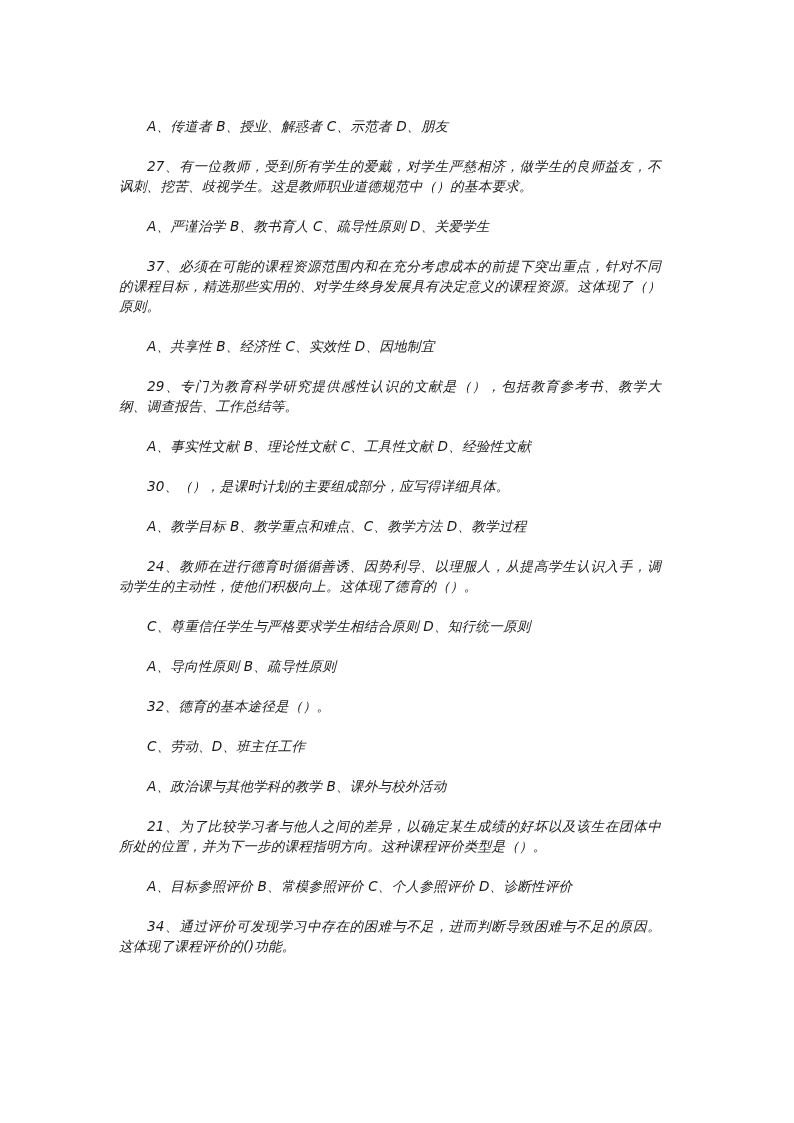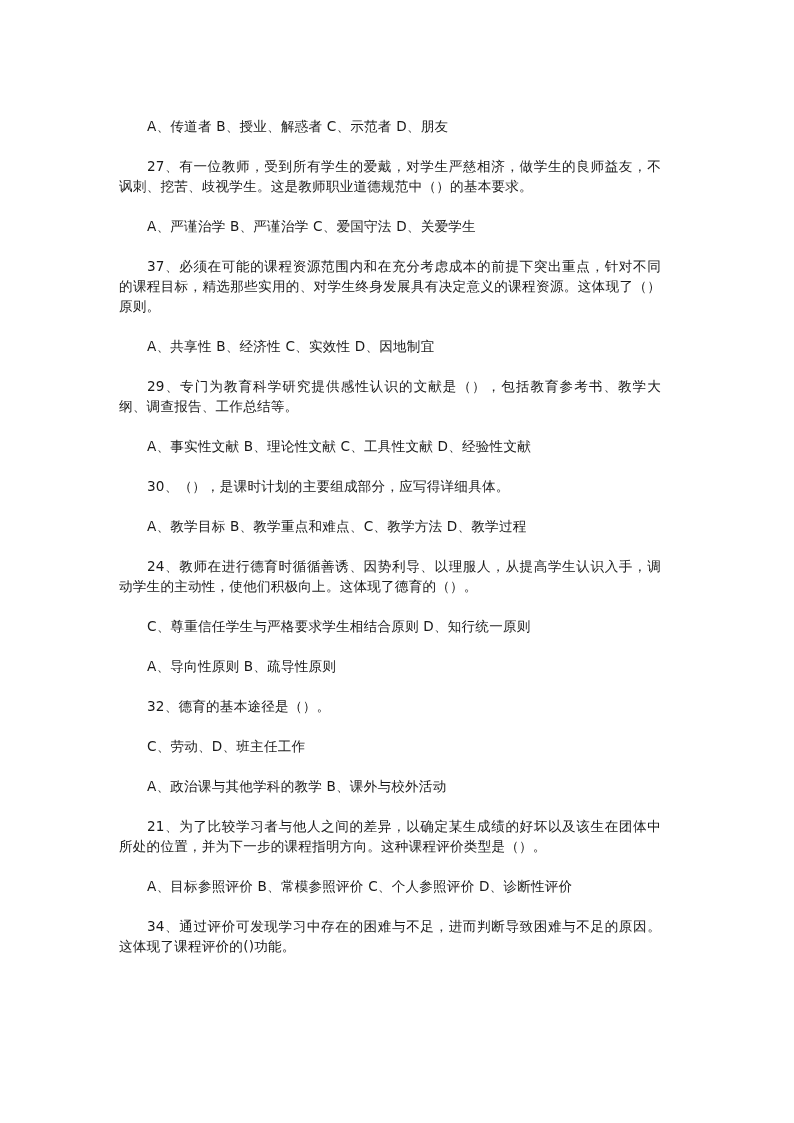--- a/index.html
+++ b/index.html
@@ -22,32 +22,33 @@
     width: 554px;
   }
   .para {
     font-size: 13.6px;
     line-height: 20px;
     margin: 0 12px 20px 0;
     text-indent: 28px;
     text-align: justify;
     word-break: break-all;
     letter-spacing: 0.2px;
+    font-style: italic;
   }
   .para.option {
     white-space: nowrap;
   }
 </style>
 </head>
 <body>
 
 <div class="page">
   <p class="para option">A、传道者 B、授业、解惑者 C、示范者 D、朋友</p>
   <p class="para">27、有一位教师，受到所有学生的爱戴，对学生严慈相济，做学生的良师益友，不讽刺、挖苦、歧视学生。这是教师职业道德规范中（）的基本要求。</p>
-  <p class="para option">A、严谨治学 B、严谨治学 C、爱国守法 D、关爱学生</p>
+  <p class="para option">A、严谨治学 B、教书育人 C、疏导性原则 D、关爱学生</p>
   <p class="para">37、必须在可能的课程资源范围内和在充分考虑成本的前提下突出重点，针对不同的课程目标，精选那些实用的、对学生终身发展具有决定意义的课程资源。这体现了（）原则。</p>
   <p class="para option">A、共享性 B、经济性 C、实效性 D、因地制宜</p>
   <p class="para">29、专门为教育科学研究提供感性认识的文献是（），包括教育参考书、教学大纲、调查报告、工作总结等。</p>
   <p class="para option">A、事实性文献 B、理论性文献 C、工具性文献 D、经验性文献</p>
   <p class="para">30、（），是课时计划的主要组成部分，应写得详细具体。</p>
   <p class="para option">A、教学目标 B、教学重点和难点、C、教学方法 D、教学过程</p>
   <p class="para">24、教师在进行德育时循循善诱、因势利导、以理服人，从提高学生认识入手，调动学生的主动性，使他们积极向上。这体现了德育的（）。</p>
   <p class="para option">C、尊重信任学生与严格要求学生相结合原则 D、知行统一原则</p>
   <p class="para option">A、导向性原则 B、疏导性原则</p>
   <p class="para">32、德育的基本途径是（）。</p>

